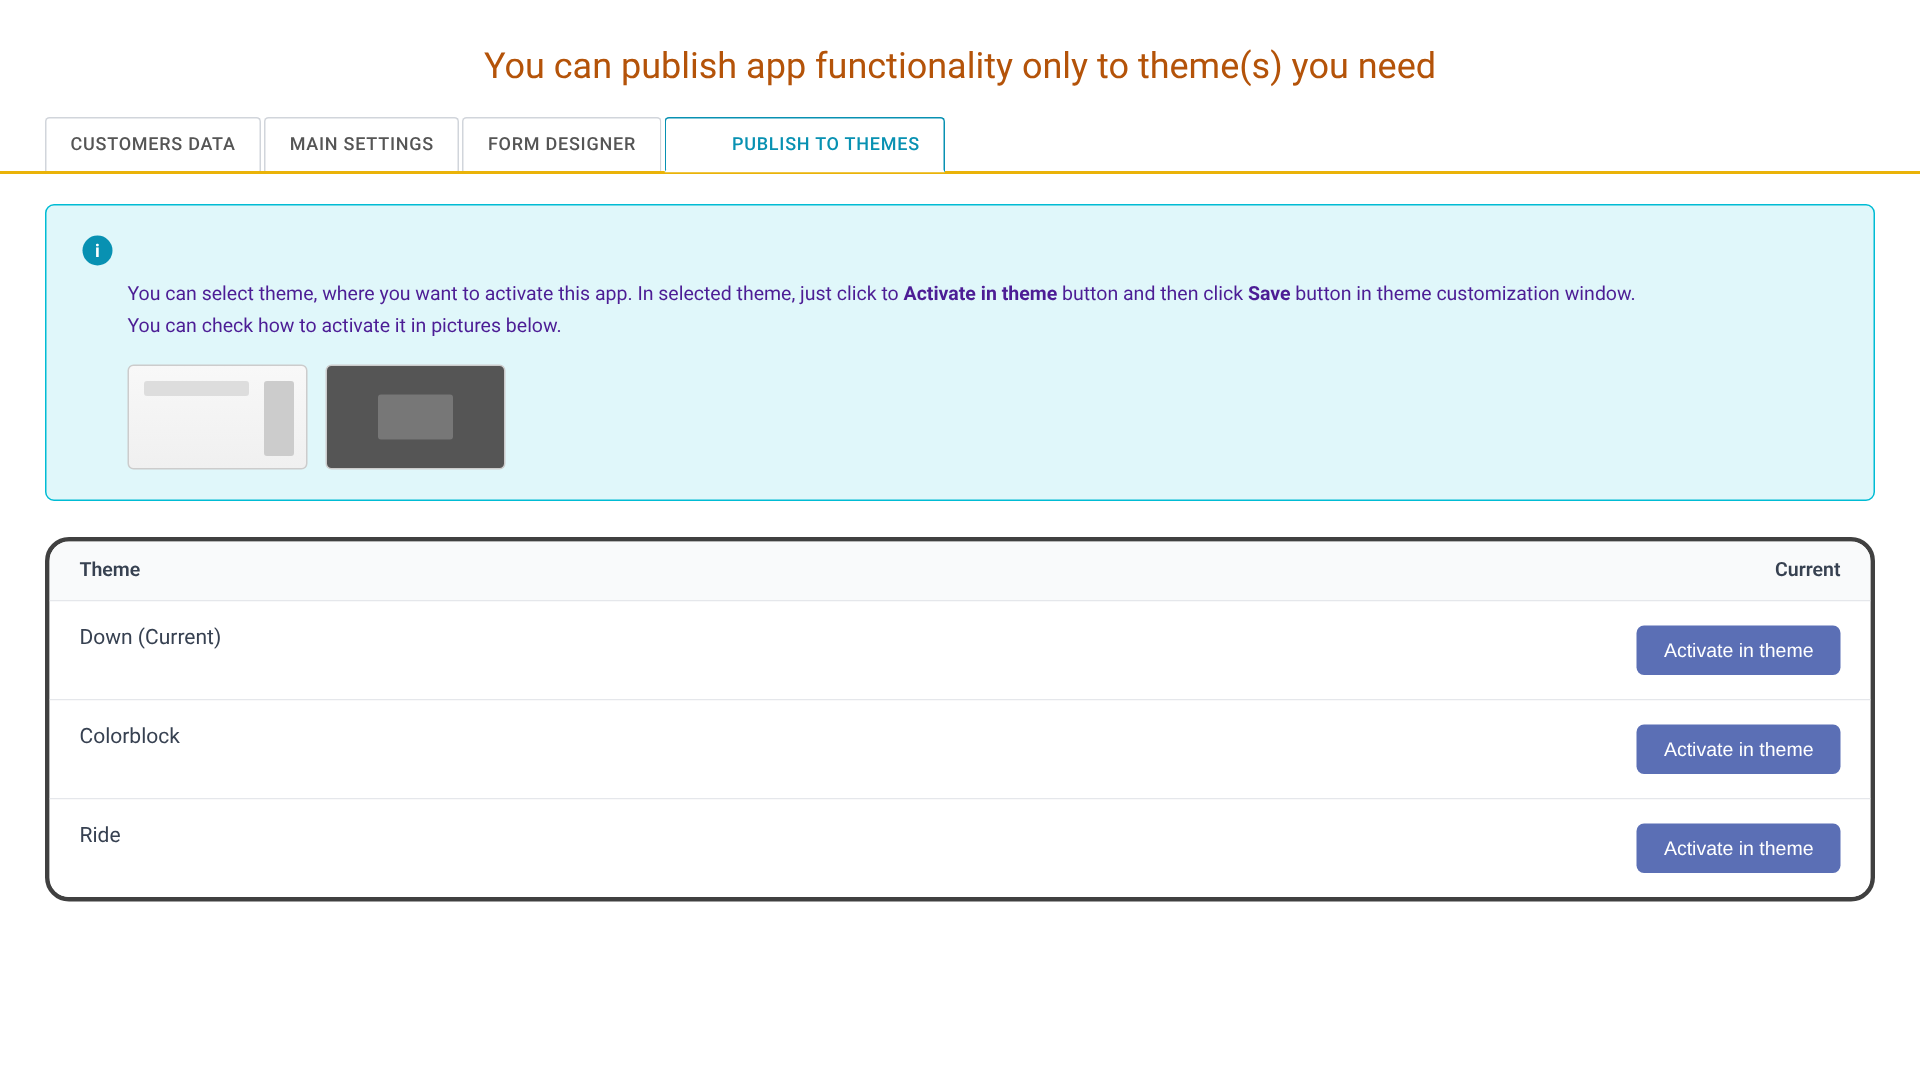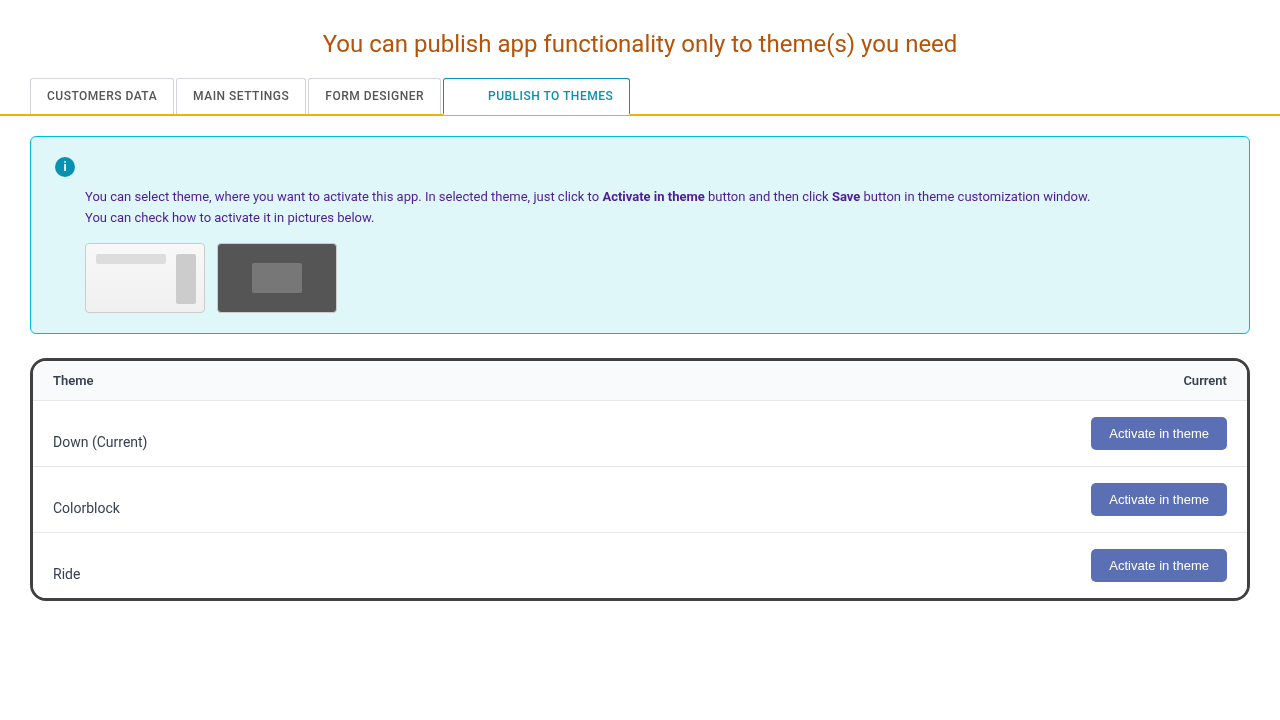--- a/index.html
+++ b/index.html
@@ -198,21 +198,21 @@
 
     .table-header-cell {
       font-size: 13px;
       font-weight: 600;
       color: #374151;
     }
 
     .table-row {
       display: flex;
       justify-content: space-between;
-      align-items: flex-end;
+      align-items: flex-start;
       padding: 16px 20px;
       border-bottom: 1px solid #e5e7eb;
       background: #ffffff;
     }
 
     .table-row:last-child {
       border-bottom: none;
     }
 
     .theme-name {

